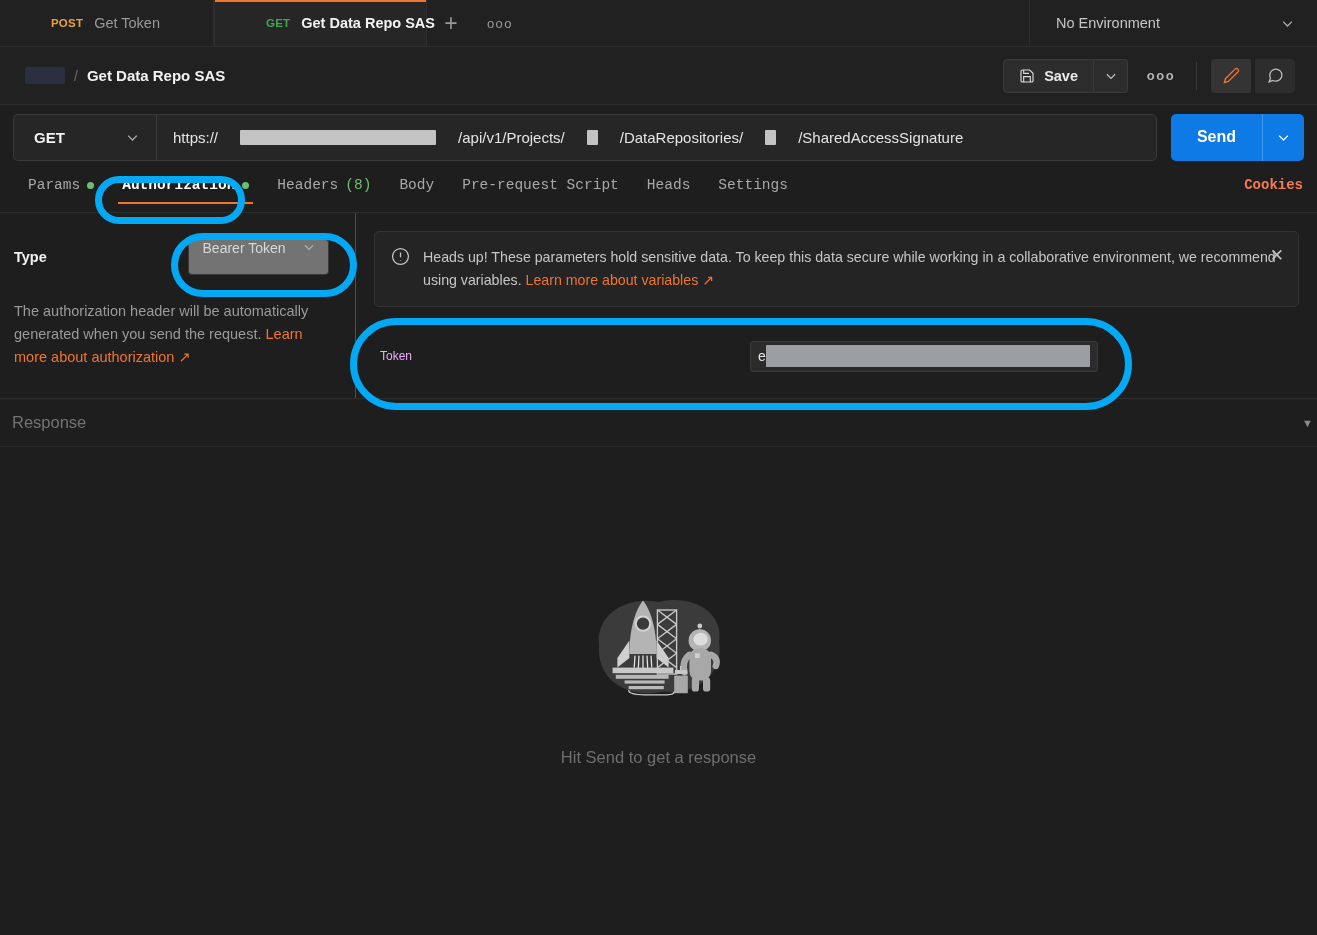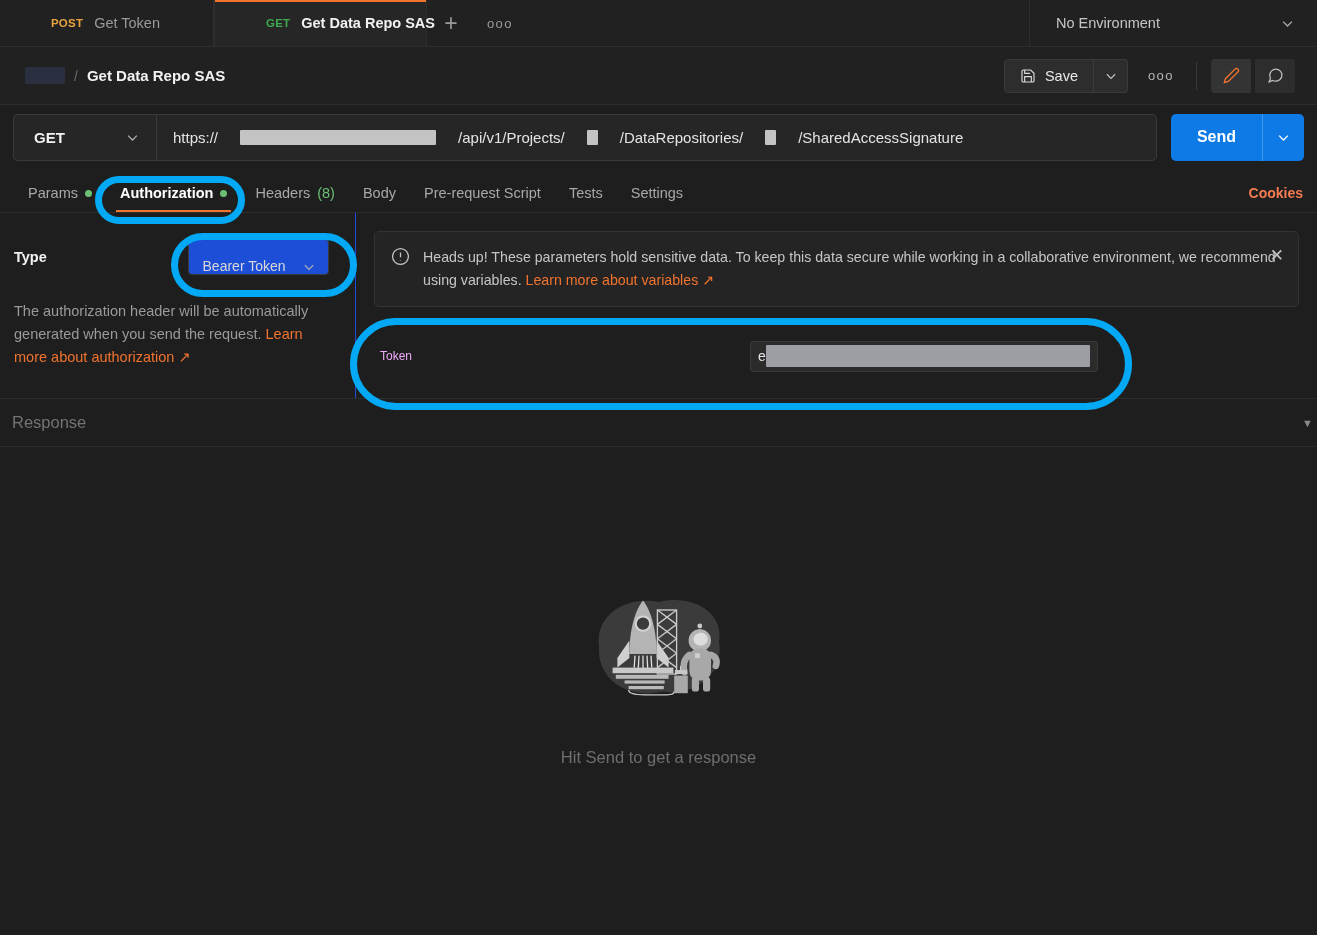--- a/index.html
+++ b/index.html
@@ -61,21 +61,21 @@
     height: 58px; display: flex; align-items: center;
     padding: 0 22px 0 25px; background: #212121;
     border-bottom: 1px solid #2e2e2e;
   }
   .crumbs { display: flex; align-items: center; gap: 9px; }
   .crumb-redacted {
     width: 40px; height: 17px; border-radius: 2px; background: #2b3040;
   }
   .crumb-sep { color: #6b6b6b; font-size: 14px; }
   .crumb-title { color: #f2f2f2; font-size: 15px; font-weight: 700; }
-  .header-right { margin-left: auto; display: flex; align-items: center; gap: 4px; }
+  .header-right { margin-left: auto; display: flex; align-items: center; gap: 4px; font-weight: bold; }
   .save-group { display: flex; align-items: stretch; }
   .btn-save {
     display: flex; align-items: center; gap: 9px;
     background: #2d2d2d; border: 1px solid #3a3a3a;
     border-radius: 4px 0 0 4px; padding: 0 15px; height: 34px;
     color: #eaeaea; font-size: 14.5px; cursor: pointer;
   }
   .btn-save-caret {
     width: 34px; height: 34px; background: #2d2d2d;
     border: 1px solid #3a3a3a; border-left: none; border-radius: 0 4px 4px 0;
@@ -129,22 +129,23 @@
   .btn-send-caret {
     background: #0d7ae5; border-radius: 0 5px 5px 0; width: 42px; height: 47px;
     display: flex; align-items: center; justify-content: center;
     color: #fff; cursor: pointer;
     border-left: 1px solid rgba(255,255,255,.22);
   }
 
   
   .reqtabs {
     height: 44px; display: flex; align-items: flex-end;
-    padding: 0 14px 0 14px; border-bottom: 1px solid #2e2e2e;
+    padding: 0 14px 8px 14px; border-bottom: 1px solid #2e2e2e;
     position: relative;
+    font-family: Liberation Mono, monospace;
   }
   .rtab {
     display: flex; align-items: center; gap: 7px;
     padding: 0 14px 11px 14px; color: #a8a8a8; font-size: 14.5px;
     cursor: pointer; position: relative; white-space: nowrap;
   }
   .rtab.on { color: #fff; font-weight: 600; }
   .rtab.on::after {
     content: ""; position: absolute; left: 10px; right: 10px; bottom: 0;
     height: 2px; background: #f0732e;
@@ -158,22 +159,22 @@
 
   
   .auth-wrap { display: flex; height: 186px; border-bottom: 1px solid #2e2e2e; }
   .auth-left {
     width: 356px; border-right: 1px solid #1d4ed8;
     padding: 26px 26px 0 14px; position: relative;
   }
   .type-row { display: flex; align-items: center; }
   .type-label { color: #f2f2f2; font-size: 14.5px; font-weight: 700; width: 182px; }
   .type-select {
-    width: 147px; height: 36px; background: #1d4ed8; border: 1px solid #3a3a3a;
-    border-radius: 4px; display: flex; align-items: flex-end;
+    width: 147px; height: 36px; background: #737373; border: 1px solid #3a3a3a;
+    border-radius: 4px; display: flex; align-items: flex-start;
     justify-content: space-between; padding: 0 12px 0 14px; cursor: pointer;
   }
   .type-select span { color: #d8d8d8; font-size: 14px; }
   .auth-desc {
     margin-top: 25px; color: #9a9a9a; font-size: 14.5px; line-height: 1.58;
     max-width: 330px;
   }
   .link-orange { color: #f0732e; cursor: pointer; }
 
   .auth-right { flex: 1; padding: 18px 18px 0 18px; }
@@ -336,21 +337,21 @@
     <span>Headers</span>
     <span class="count">(8)</span>
   </div>
   <div class="rtab">
     <span>Body</span>
   </div>
   <div class="rtab">
     <span>Pre-request Script</span>
   </div>
   <div class="rtab">
-    <span>Tests</span>
+    <span>Heads</span>
   </div>
   <div class="rtab">
     <span>Settings</span>
   </div>
   <div class="cookies-link">Cookies</div>
 </div>
 
 <div class="auth-wrap">
   <div class="auth-left">
     <div class="type-row">

